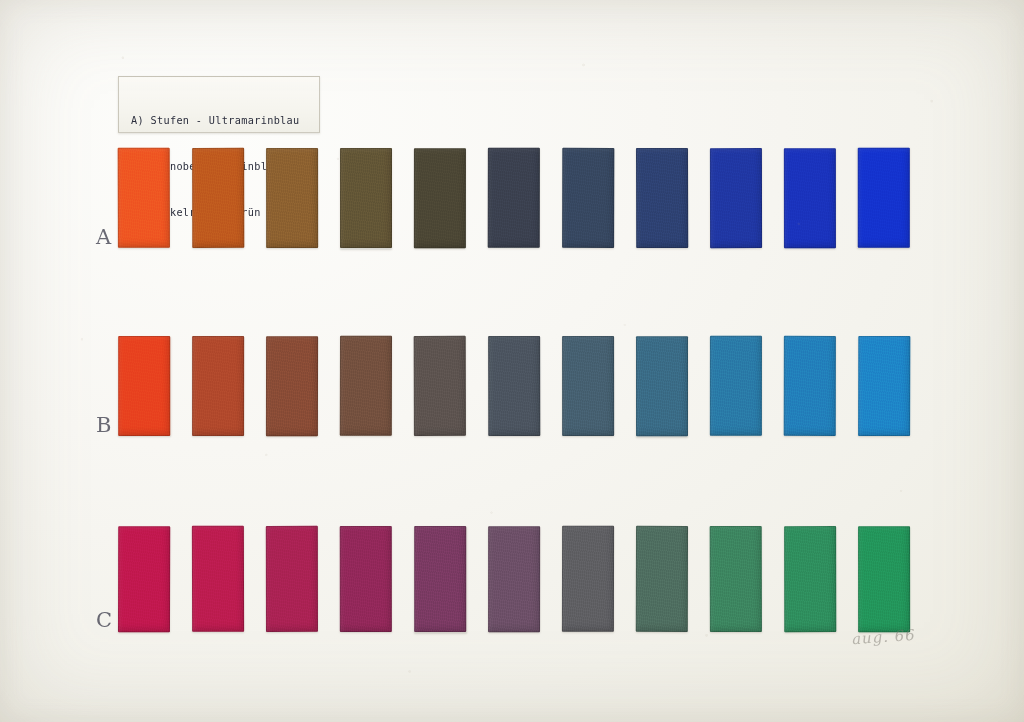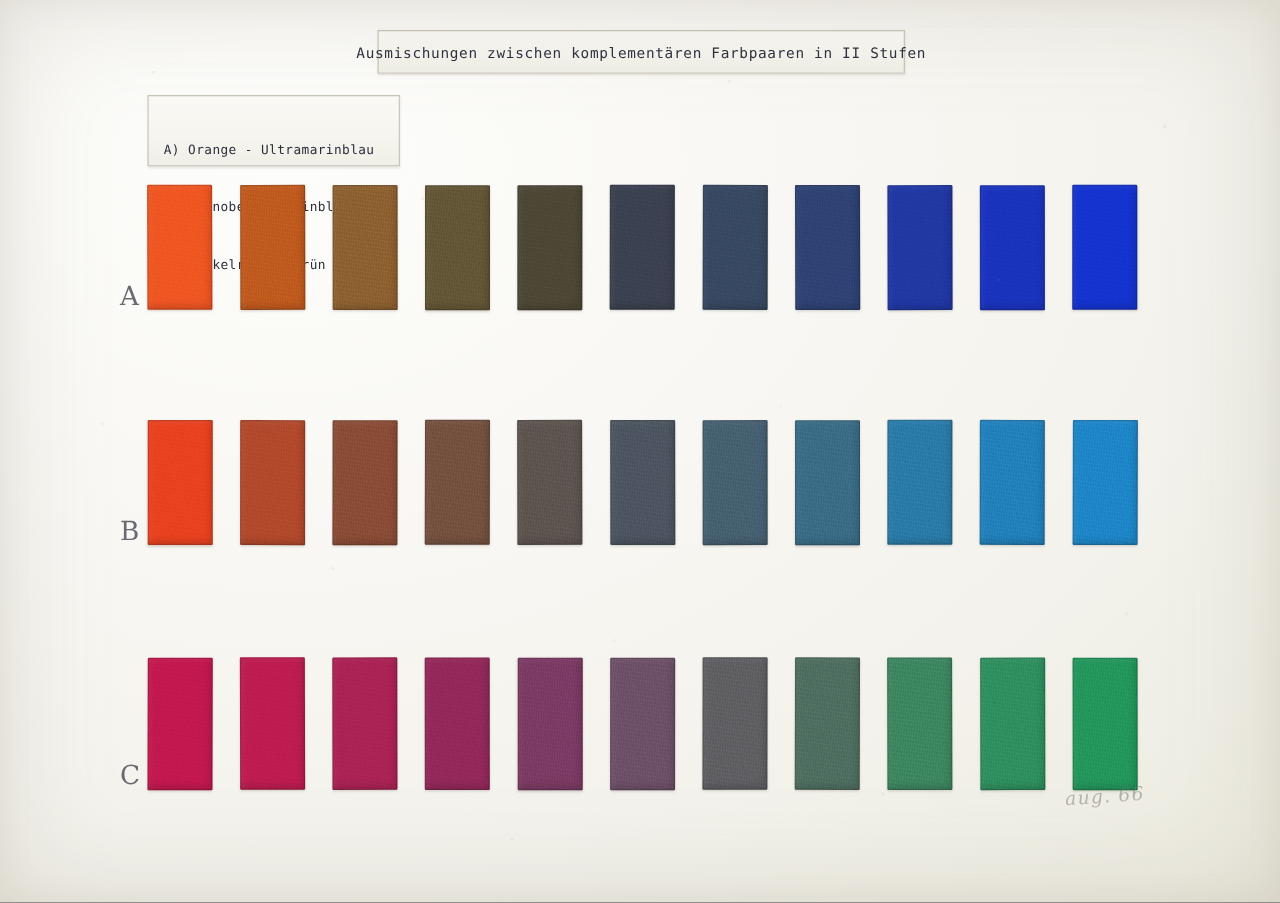--- a/index.html
+++ b/index.html
@@ -126,26 +126,23 @@
     opacity: .5;
     transform: rotate(-4deg);
     letter-spacing: 1px;
   }
 </style>
 </head>
 <body>
 
 <div id="sheet">
 
-  <div id="title-label" class="paste-label">
-    <span>Ausmischungen zwischen komplementären Farbpaaren in II Stufen</span>
-  </div>
 
   <div id="legend-label" class="paste-label">
-    <div class="legend-line">A) Orange - Ultramarinblau</div>
+    <div class="legend-line">A) Stufen - Ultramarinblau</div>
     <div class="legend-line">B) Zinnober - Cölinblau</div>
     <div class="legend-line">C) Dunkelrosa - Grün</div>
   </div>
 
   <div id="rows">
       <div class="row">
         <div class="row-label" style="left: 96px; top: 225px;">A</div>
         <div class="swatch" title="Orange - Ultramarinblau — Stufe 1 — #ef5622" style="left: 118px; top: 148px; width: 52px; height: 100px; transform: translate(-0.2px, -0.2px) rotate(-0.136364deg);">
           <i style="background: rgb(239, 86, 34);"></i>
         </div>

